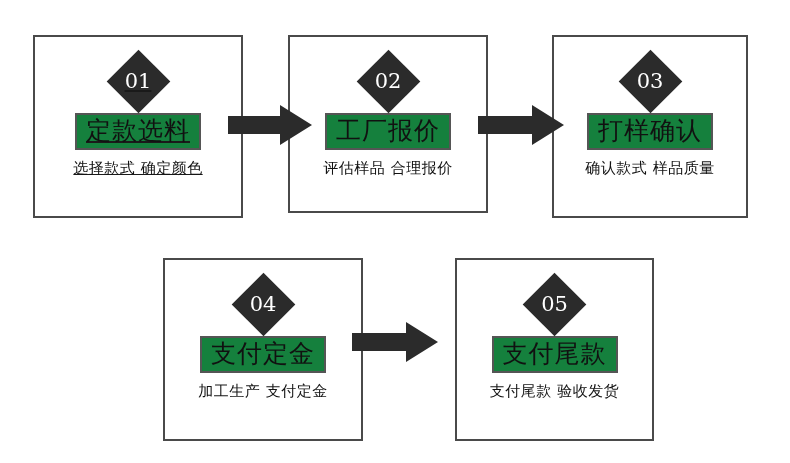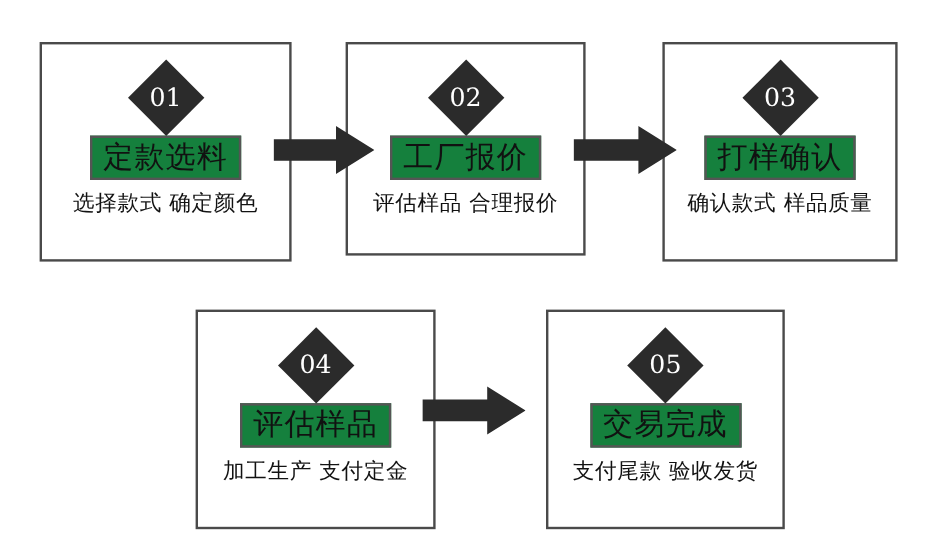--- a/index.html
+++ b/index.html
@@ -76,42 +76,42 @@
     font-size: 25px;
     line-height: 1.08;
     letter-spacing: 1px;
     white-space: nowrap;
     color: #111111;
     background: #15803d;
   }
 
   
   .step-desc {
-    font-size: 18px;
+    font-size: 15px;
     line-height: 1.1;
     letter-spacing: 0.5px;
     white-space: nowrap;
     color: #121212;
     margin-top: 10px;
   }
 
   
   .arrow {
     position: absolute;
     z-index: 3;
     display: block;
   }
   .arrow svg { display: block; }
 </style>
 </head>
 <body>
 
 <div class="canvas">
 
-  <div class="step-box" style="left:33px; top:35px; width:210px; height:183px;">
+  <div class="step-box" style="left:33px; top:35px; width:210px; height:183px;text-decoration:underline;">
     <div class="diamond-wrap">
       <div class="diamond-shape"></div>
       <span class="diamond-num">01</span>
     </div>
     <div class="step-title">定款选料</div>
     <div class="step-desc">选择款式 确定颜色</div>
   </div>
 
   <div class="step-box" style="left:288px; top:35px; width:200px; height:178px;">
     <div class="diamond-wrap">
@@ -129,30 +129,30 @@
     </div>
     <div class="step-title">打样确认</div>
     <div class="step-desc">确认款式 样品质量</div>
   </div>
 
   <div class="step-box" style="left:163px; top:258px; width:200px; height:183px;">
     <div class="diamond-wrap">
       <div class="diamond-shape"></div>
       <span class="diamond-num">04</span>
     </div>
-    <div class="step-title">评估样品</div>
+    <div class="step-title">支付定金</div>
     <div class="step-desc">加工生产 支付定金</div>
   </div>
 
   <div class="step-box" style="left:427px; top:258px; width:199px; height:183px;margin-left:28px;">
     <div class="diamond-wrap">
       <div class="diamond-shape"></div>
       <span class="diamond-num">05</span>
     </div>
-    <div class="step-title">交易完成</div>
+    <div class="step-title">支付尾款</div>
     <div class="step-desc">支付尾款 验收发货</div>
   </div>
 
   <div class="arrow" style="left:228px; top:104px; width:84px; height:42px;">
     <svg width="84" height="42" viewBox="0 0 84 42" xmlns="http://www.w3.org/2000/svg">
       <path d="M0 12 L52 12 L52 1 L84 21 L52 41 L52 30 L0 30 Z" fill="#2b2b2b"></path>
     </svg>
   </div>
 
   <div class="arrow" style="left:478px; top:104px; width:86px; height:42px;">

